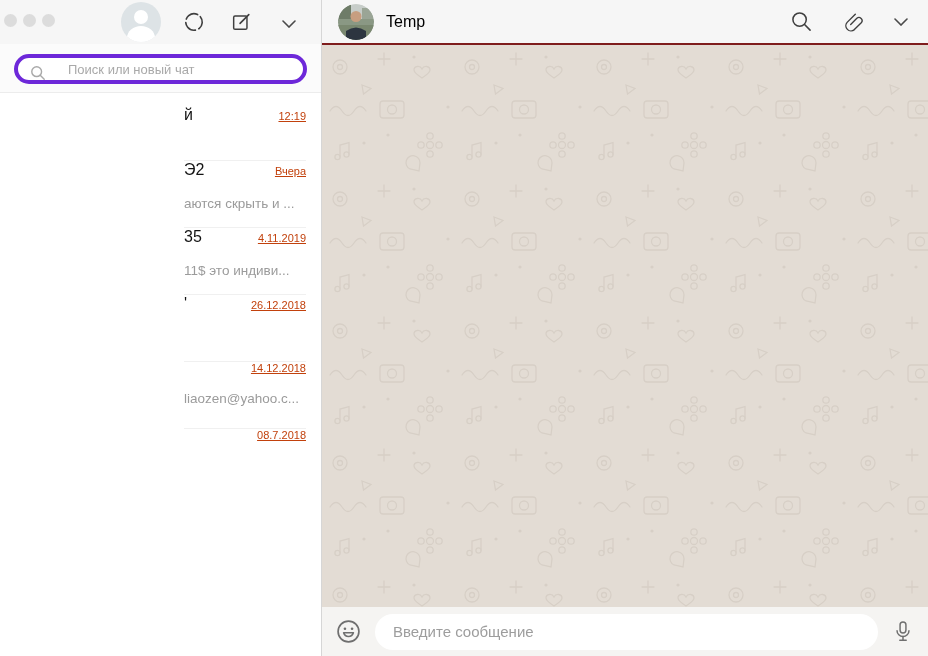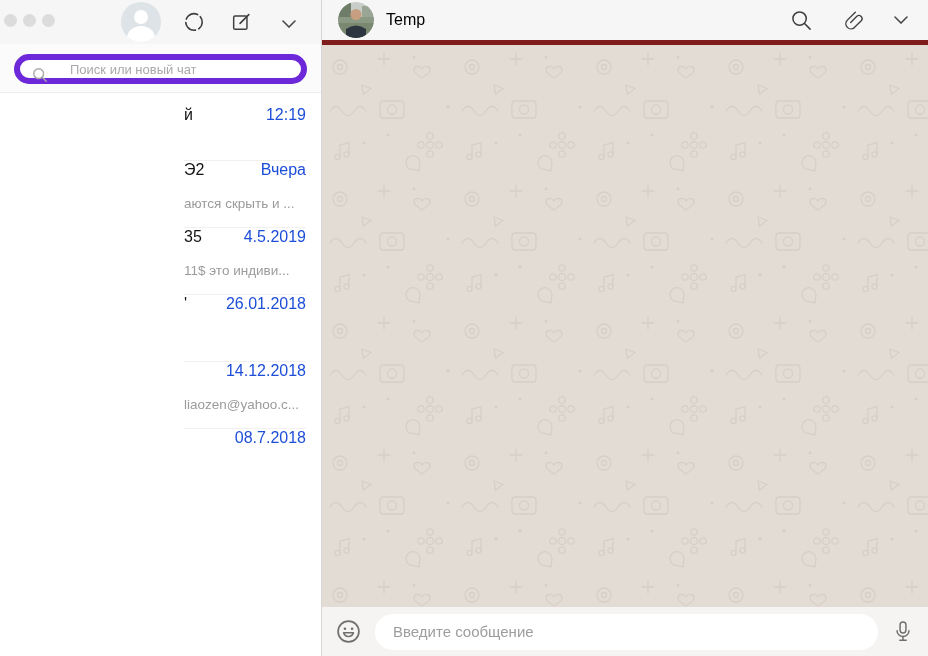--- a/index.html
+++ b/index.html
@@ -14,37 +14,37 @@
   .traffic span { width:13px; height:13px; border-radius:50%; background:#dcdcdc; display:block; }
   .avatar-placeholder { position:absolute; left:121px; top:2px; width:40px; height:40px; border-radius:50%; background:#dde3e6; overflow:hidden; }
   .avatar-placeholder .head { position:absolute; left:13px; top:8px; width:14px; height:14px; border-radius:50%; background:#fff; }
   .avatar-placeholder .body { position:absolute; left:6px; top:24px; width:28px; height:24px; border-radius:50%; background:#fff; }
   .hdr-icon { position:absolute; top:10px; width:24px; height:24px; display:flex; align-items:center; justify-content:center; cursor:pointer; }
   .icon-status { left:182px; }
   .icon-compose { left:229px; }
   .icon-chevron-l { left:277px; top:12px; }
 
   .search-section { height:49px; background:#fbfbfb; border-bottom:1px solid #ececec; padding:10px 14px; flex:none; }
-  .search-box { position:relative; height:30px; background:#fff; border:6px solid #6d28d9; border-radius:15px; }
+  .search-box { position:relative; height:30px; background:#fff; border:4px solid #6d28d9; border-radius:15px; }
   .search-box svg { position:absolute; left:12px; top:7px; }
   .search-box input { width:100%; height:100%; border:none; outline:none; background:transparent; border-radius:15px; padding-left:50px; font-size:13px; color:#333; font-family:"Liberation Sans", sans-serif; }
   .search-box input::placeholder { color:#a9a9a9; }
 
   .chat-list { flex:1; background:#fff; overflow:hidden; }
   .chat-row { height:68px; position:relative; cursor:pointer; }
   .row-inner { margin:0 15px 0 184px; height:100%; padding-top:13px; }
   .chat-row + .chat-row .row-inner { border-top:1px solid #f0f0f0; margin-top:-1px; padding-top:0; }
   .row-line1 { display:flex; align-items:baseline; justify-content:space-between; }
   .row-name { font-size:16px; color:#141414; white-space:nowrap; }
-  .row-time { font-size:16px; color:#1d4ed8; white-space:nowrap; }
+  .row-time { font-size:11px; color:#c2410c; white-space:nowrap;text-decoration:underline; }
   .row-preview { margin-top:17px; font-size:13.5px; color:#9b9b9b; white-space:nowrap; overflow:hidden; }
 
   
   .chat-panel { flex:1; display:flex; flex-direction:column; height:100%; }
-  .chat-header { height:45px; background:#f6f6f6; border-bottom:5px solid #7f1d1d; display:flex; align-items:center; padding-left:16px; flex:none; }
+  .chat-header { height:45px; background:#f6f6f6; border-bottom:2px solid #7f1d1d; display:flex; align-items:center; padding-left:16px; flex:none; }
   .chat-avatar { width:36px; height:36px; border-radius:50%; overflow:hidden; flex:none; cursor:pointer; }
   .chat-title { margin-left:12px; font-size:16px; font-weight:500; color:#000; }
   .chat-header-icons { margin-left:auto; display:flex; align-items:center; gap:30px; padding-right:20px; }
   .chat-header-icons .hicon { display:flex; align-items:center; justify-content:center; cursor:pointer; }
 
   .wallpaper { flex:1; position:relative; background:#e3dcd4; overflow:hidden; }
   .wallpaper svg { position:absolute; inset:0; }
 
   .composer { height:49px; background:#f5f4f2; display:flex; align-items:center; padding:0 14px; gap:14px; flex:none; }
   .composer-input { flex:1; height:36px; background:#fff; border:none; outline:none; border-radius:18px; padding:0 18px; font-size:15px; color:#b91c1c; font-family:"Liberation Sans", sans-serif; }
@@ -111,30 +111,30 @@
             <span class="row-name">Э2</span>
             <span class="row-time">Вчера</span>
           </div>
           <div class="row-preview">аются скрыть и ...</div>
         </div>
       </div>
       <div class="chat-row">
         <div class="row-inner">
           <div class="row-line1">
             <span class="row-name">35</span>
-            <span class="row-time">4.5.2019</span>
+            <span class="row-time">4.11.2019</span>
           </div>
           <div class="row-preview">11$ это индиви...</div>
         </div>
       </div>
       <div class="chat-row">
         <div class="row-inner">
           <div class="row-line1">
             <span class="row-name">'</span>
-            <span class="row-time">26.01.2018</span>
+            <span class="row-time">26.12.2018</span>
           </div>
           <div class="row-preview"></div>
         </div>
       </div>
       <div class="chat-row">
         <div class="row-inner">
           <div class="row-line1">
             <span class="row-name"></span>
             <span class="row-time">14.12.2018</span>
           </div>

